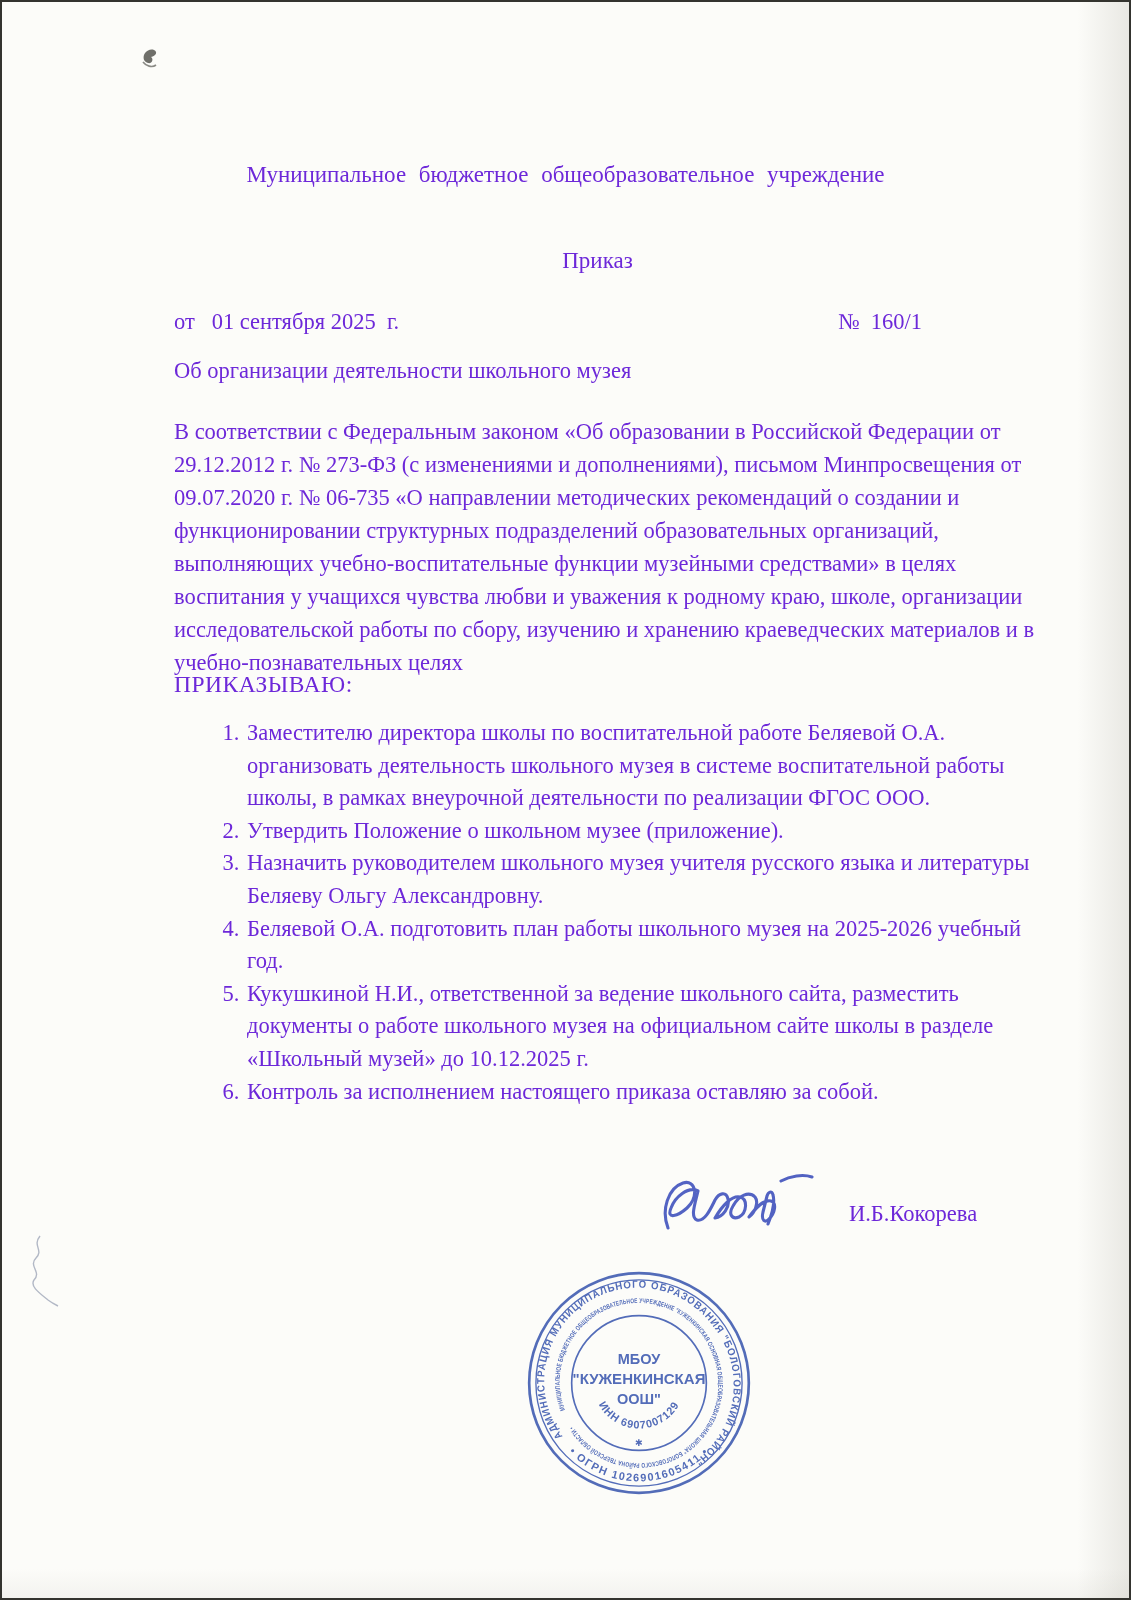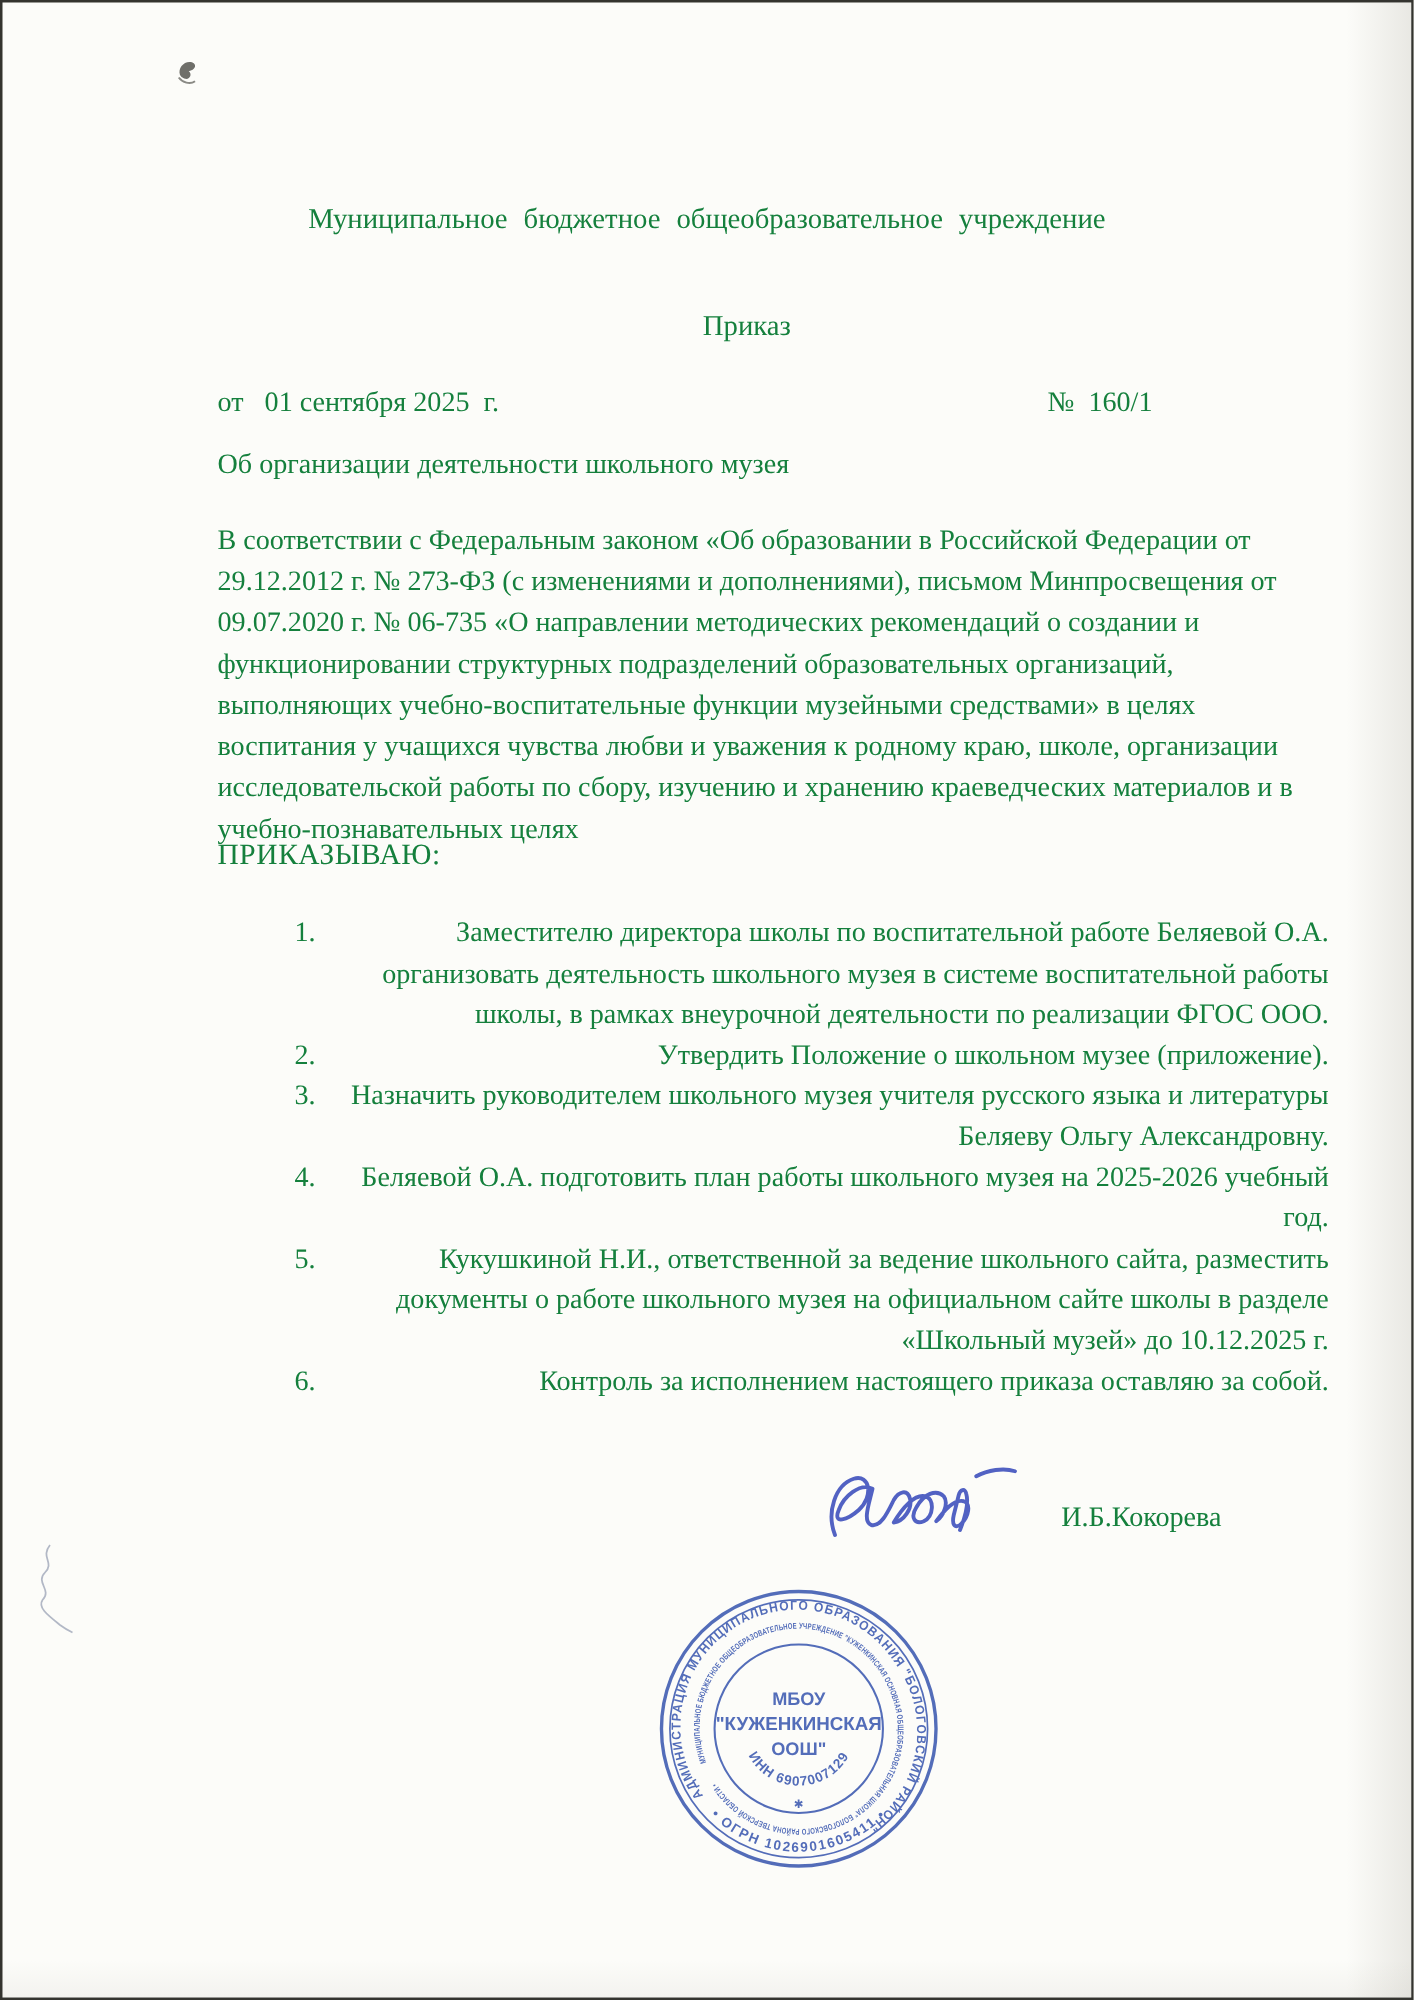--- a/index.html
+++ b/index.html
@@ -5,21 +5,21 @@
   html,body { margin:0; padding:0; background:#efefec; }
   .page {
     position:relative;
     width:1131px; height:1600px;
     margin:0 auto;
     background:#fcfcf9;
     border:2px solid #34342f;
     box-sizing:border-box;
     overflow:hidden;
     font-family:"Liberation Serif","DejaVu Serif",serif;
-    color:#15803d;
+    color:#6d28d9;
   }
   .edge-shade-right{
     position:absolute; top:0; right:0; bottom:0; width:52px;
     background:linear-gradient(to left, rgba(165,162,150,0.22), rgba(165,162,150,0));
     pointer-events:none;
   }
   .edge-shade-bottom{
     position:absolute; left:0; right:0; bottom:0; height:30px;
     background:linear-gradient(to top, rgba(165,162,150,0.10), rgba(165,162,150,0));
     pointer-events:none;
@@ -31,21 +31,21 @@
   .h3 { top:246px;padding-left:32px; }
   .date-line   { position:absolute; top:307px; left:172px; font-size:22.5px; white-space:pre; }
   .doc-number  { position:absolute; top:307px; left:836px; font-size:22.5px; white-space:pre; }
   .subject     { position:absolute; top:356px; left:172px; font-size:22.5px; }
   .paragraph   {
     position:absolute; top:413px; left:172px; width:905px;
     font-size:22.5px; line-height:33px; white-space:pre-line;
   }
   .order-heading { position:absolute; top:669px; left:172px; font-size:23.5px; letter-spacing:0.5px; }
   .order-list  { position:absolute; top:712px; left:172px; width:905px; font-size:22.5px; }
-  .order-list ol { margin:16px; padding:0 0 0 68px;text-align:right; }
+  .order-list ol { margin:3px; padding:0 0 0 68px; }
   .order-list li { margin:0; line-height:32.6px; white-space:pre-line; padding-left:2px; }
   .sig-label { position:absolute; top:1199px; left:180px; font-size:22.5px; white-space:pre; }
   .sig-name  { position:absolute; top:1199px; left:847px; font-size:22.5px; }
   .sig-script { position:absolute; top:1160px; left:652px; width:175px; height:88px; }
   .stamp { position:absolute; top:1266px; left:522px; width:230px; height:230px; }
   .stamp text { font-family:"Liberation Sans","DejaVu Sans",sans-serif; font-weight:bold; }
   .smudge-top { position:absolute; top:44px; left:136px; width:22px; height:26px; }
   .smudge-bottom { position:absolute; top:1230px; left:22px; width:36px; height:78px; }
 </style>
 </head>

